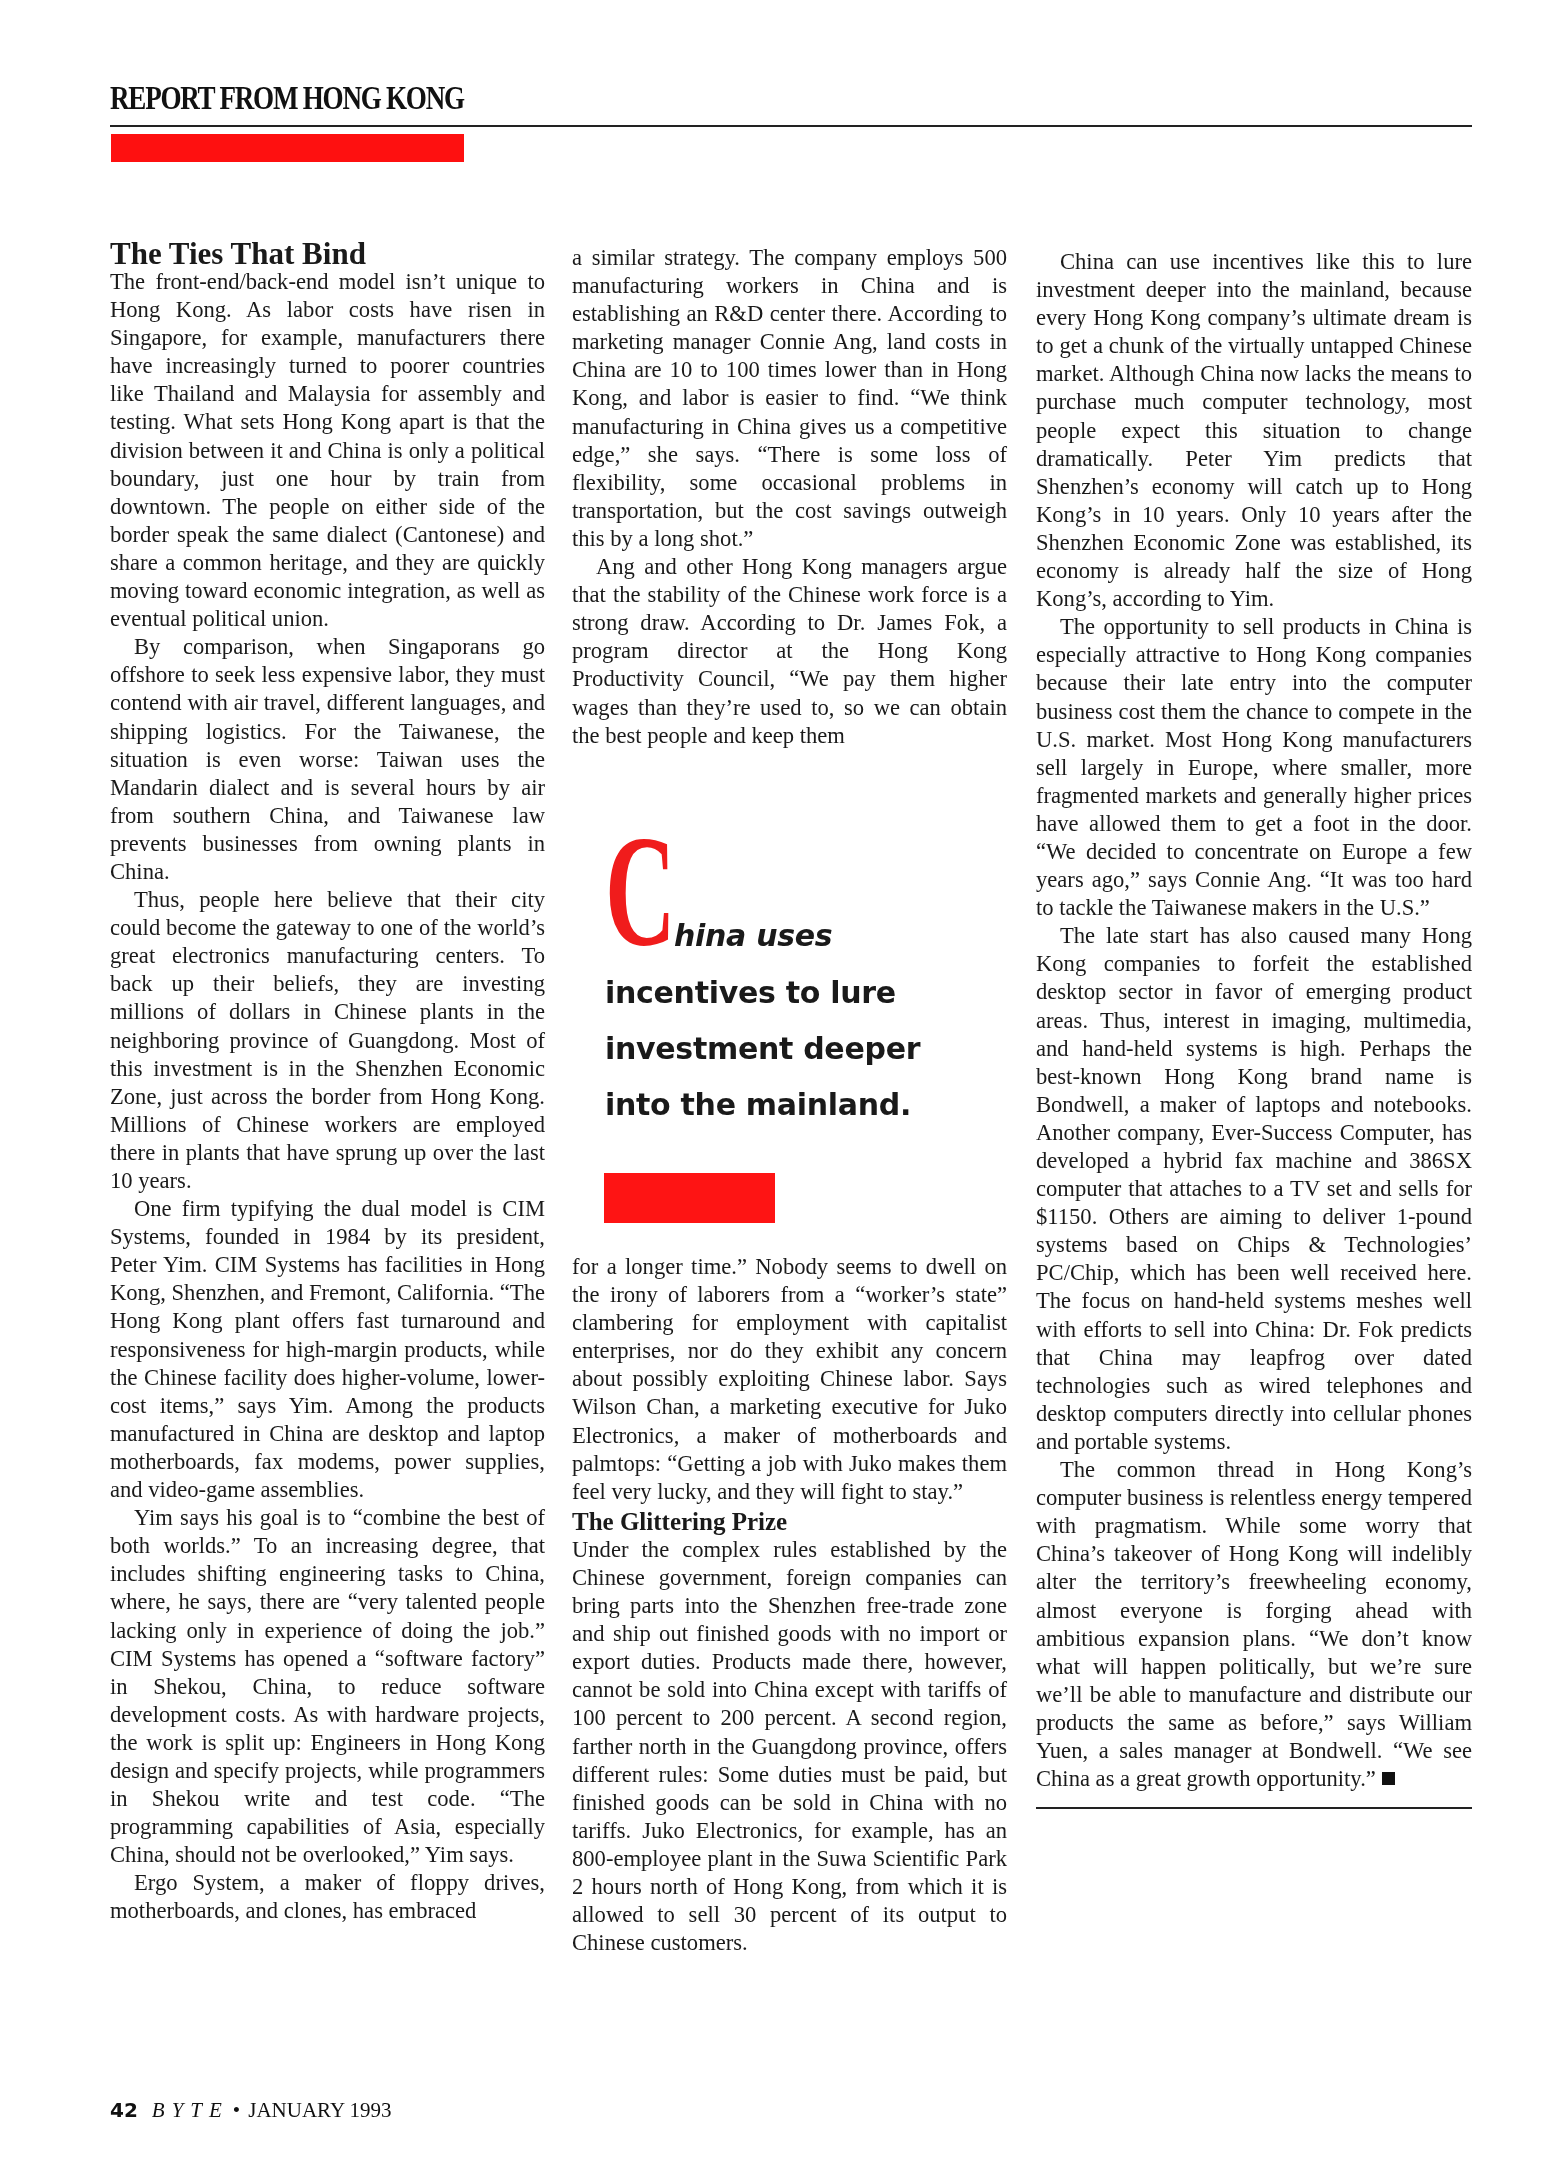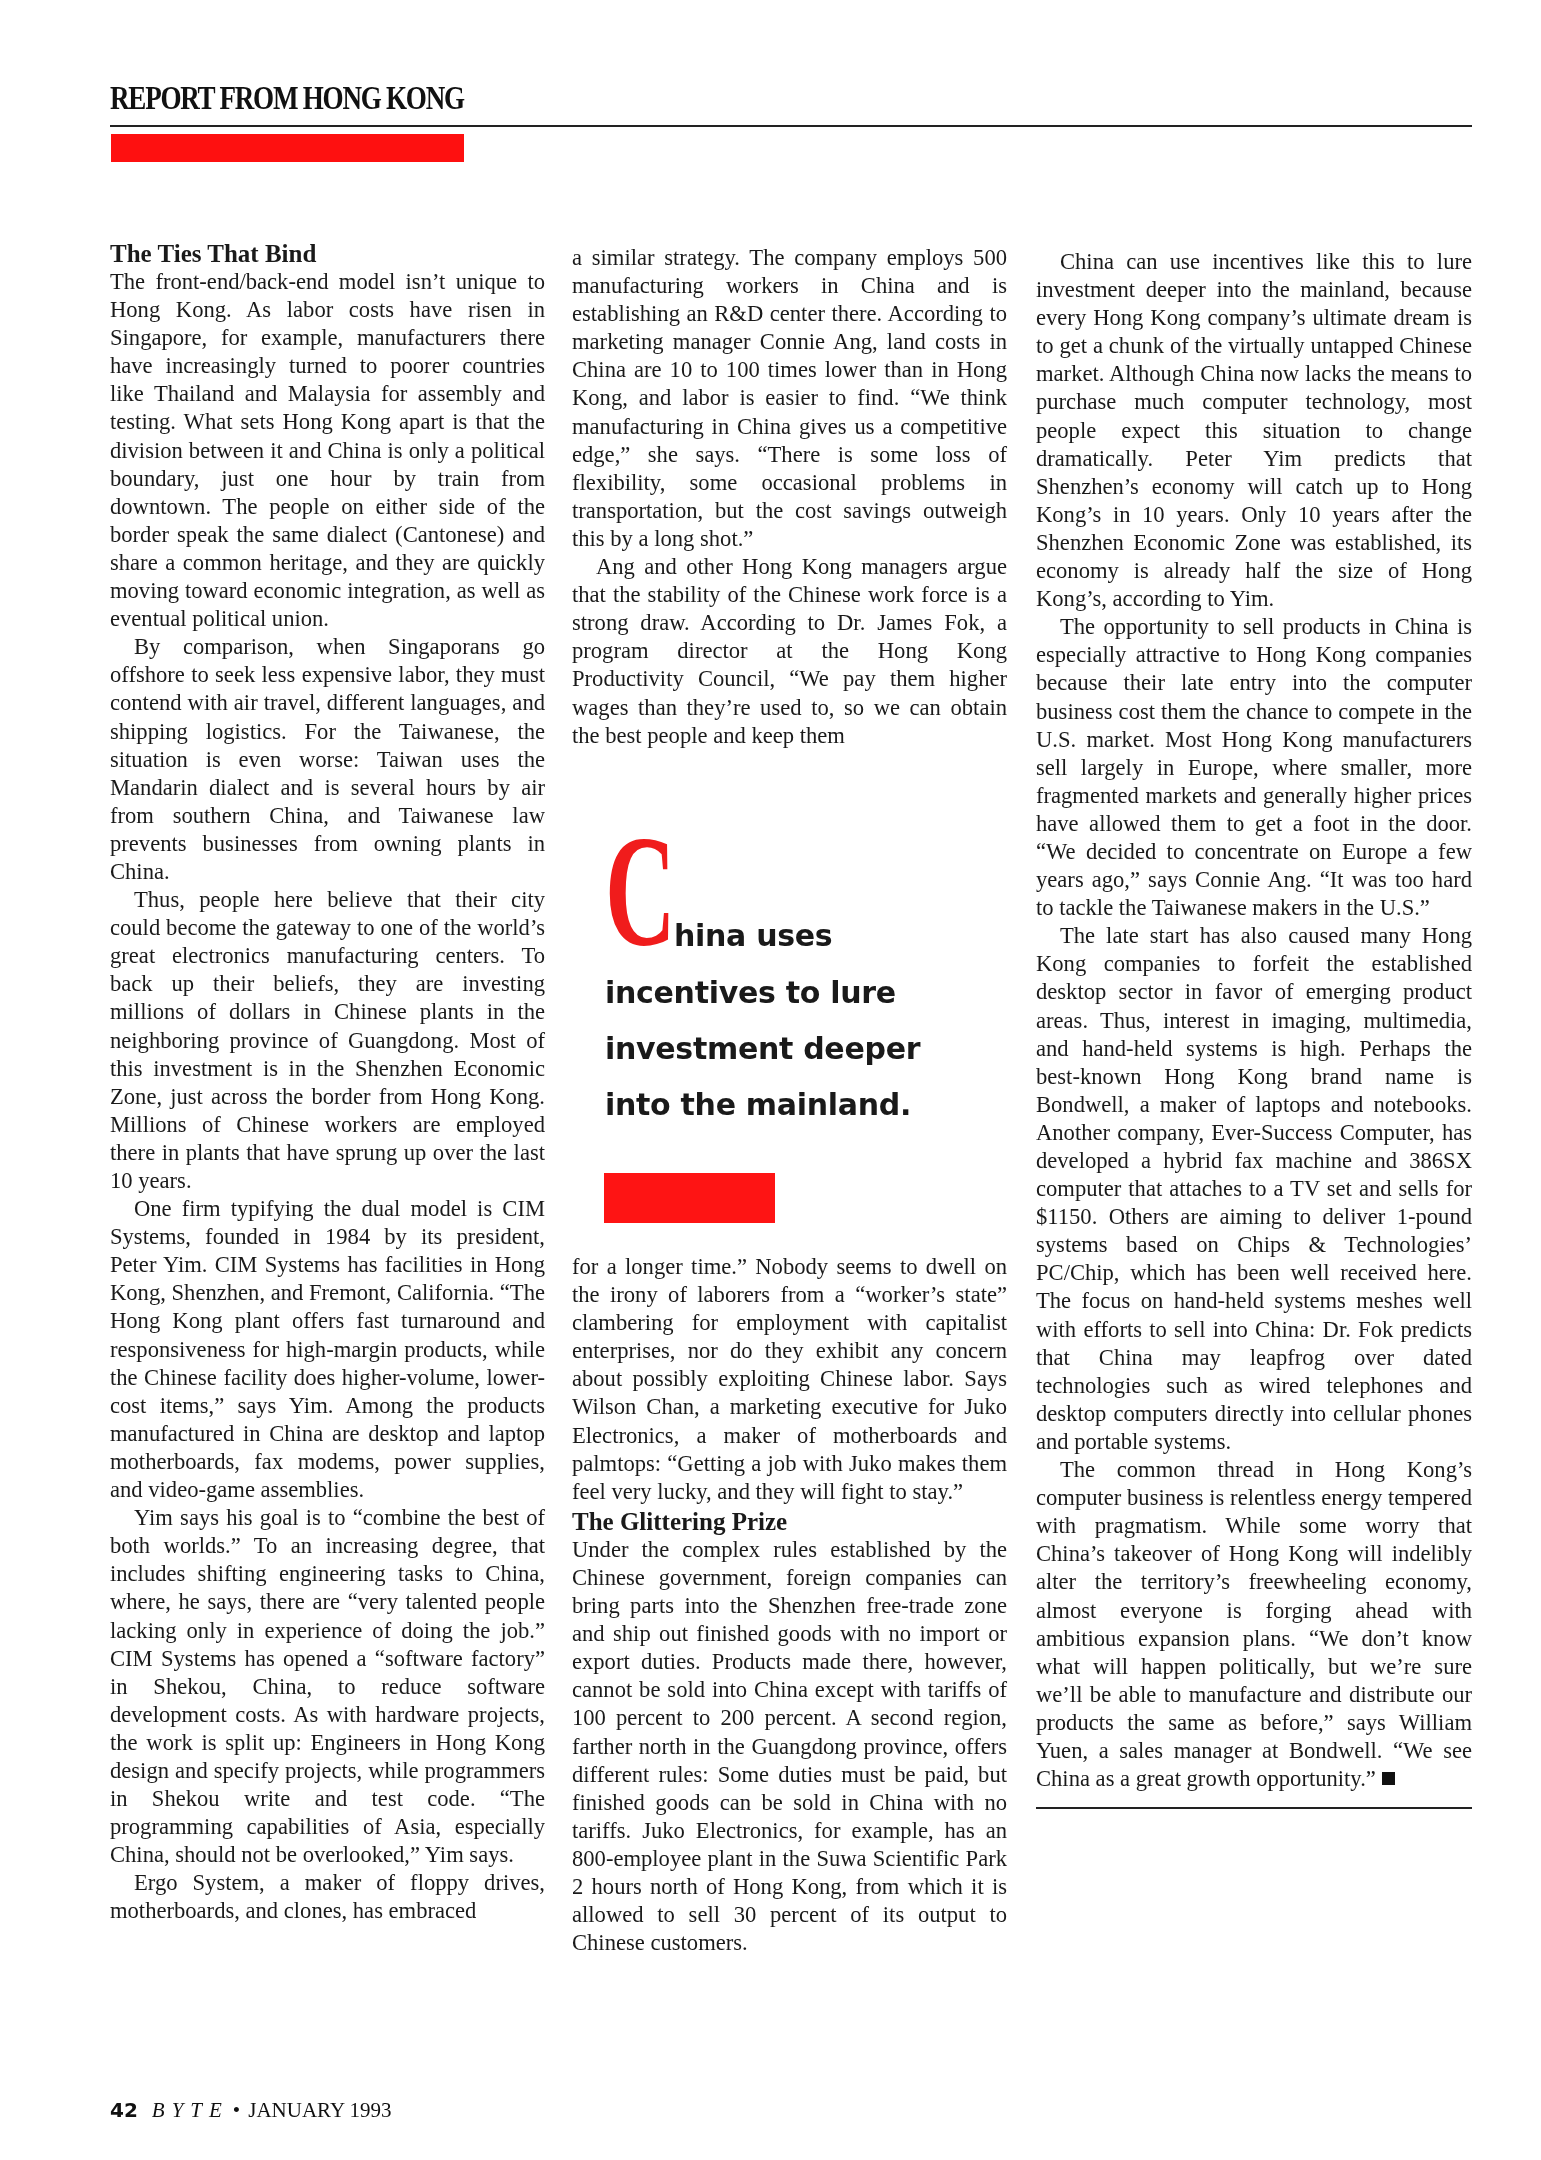--- a/index.html
+++ b/index.html
@@ -16,34 +16,34 @@
   .header-bar { position: absolute; left: 111px; top: 126px; width: 353px; height: 28px; background: #fe1010; }
 
   .col { position: absolute; top: 232px; width: 435px;
     font-family: "Liberation Serif", serif; font-size: 22.6px; line-height: 28.1px; text-align: justify; }
   .col1 { left: 110px; }
   .col2 { left: 572px; top: 236px; }
   .col3 { left: 1036px; top: 240px; width: 436px; }
 
   .col p { margin: 0; text-indent: 24px; }
   .col p.noindent { text-indent: 0; }
-  .col h2 { margin: 0; font-family: "Liberation Serif", serif; font-weight: bold; font-size: 25px; line-height: 28px; }
+  .col h2 { margin: 0; font-family: "Liberation Serif", serif; font-weight: bold; font-size: 31px; line-height: 28px; }
 
   .pullquote { position: absolute; left: 605px; top: 808px; width: 420px; }
   .dropcap {
     position: absolute; left: 0; top: 0;
     font-family: "Liberation Serif", serif; font-weight: bold; color: #f01c1c;
     font-size: 158px; line-height: 150px; transform: scaleX(0.62); transform-origin: left top;
   }
   .pq-line {
     position: absolute; left: 0;
     font-family: "DejaVu Sans", sans-serif; font-weight: bold; font-size: 30px; line-height: 34px;
     color: #1a1a1a; letter-spacing: -0.3px; white-space: nowrap;
   }
-  .pq-line.first { left: 69px; top: 103px; }
+  .pq-line.first { left: 69px; top: 103px; font-style: italic; }
   .pq-line.l2 { top: 160px; }
   .pq-line.l3 { top: 216px; }
   .pq-line.l4 { top: 272px; }
   .pq-bar { position: absolute; left: -1px; top: 357px; width: 171px; height: 50px; background: #fe1414; }
 
   .col2-lower { position: absolute; left: 572px; top: 1245px; width: 435px;
     font-family: "Liberation Serif", serif; font-size: 22.6px; line-height: 28.1px; text-align: justify; }
   .col2-lower p { margin: 0; text-indent: 24px; }
   .col2-lower p.noindent { text-indent: 0; }
   .col2-lower h2 { margin: 2px 0 0 0; font-family: "Liberation Serif", serif; font-weight: bold; font-size: 25px; line-height: 28px; }

